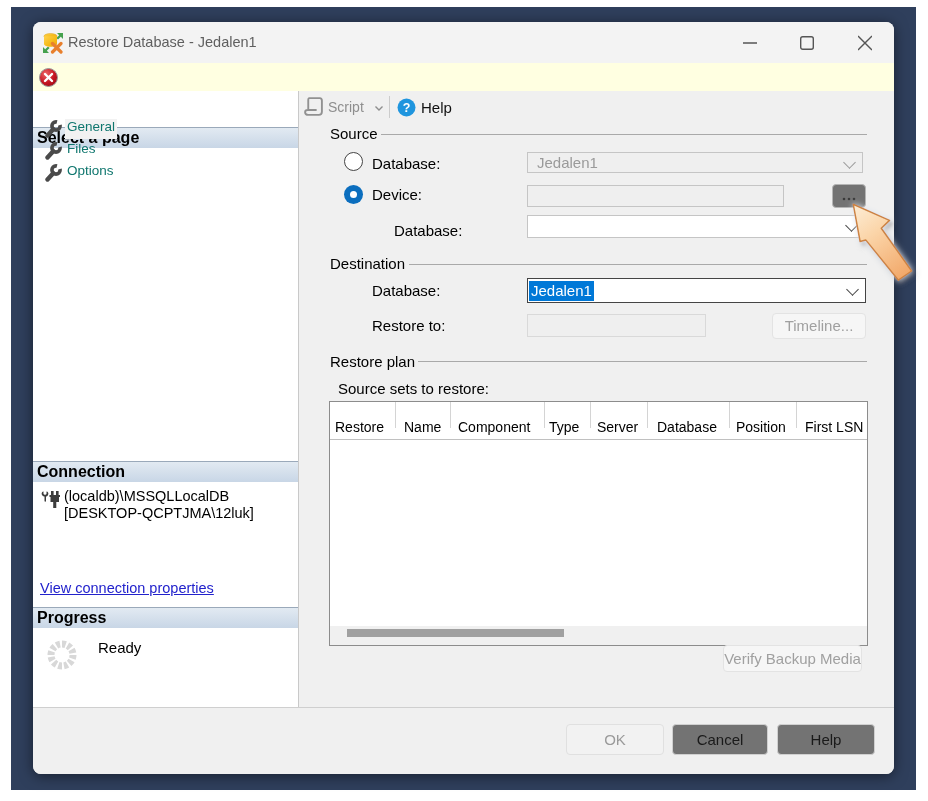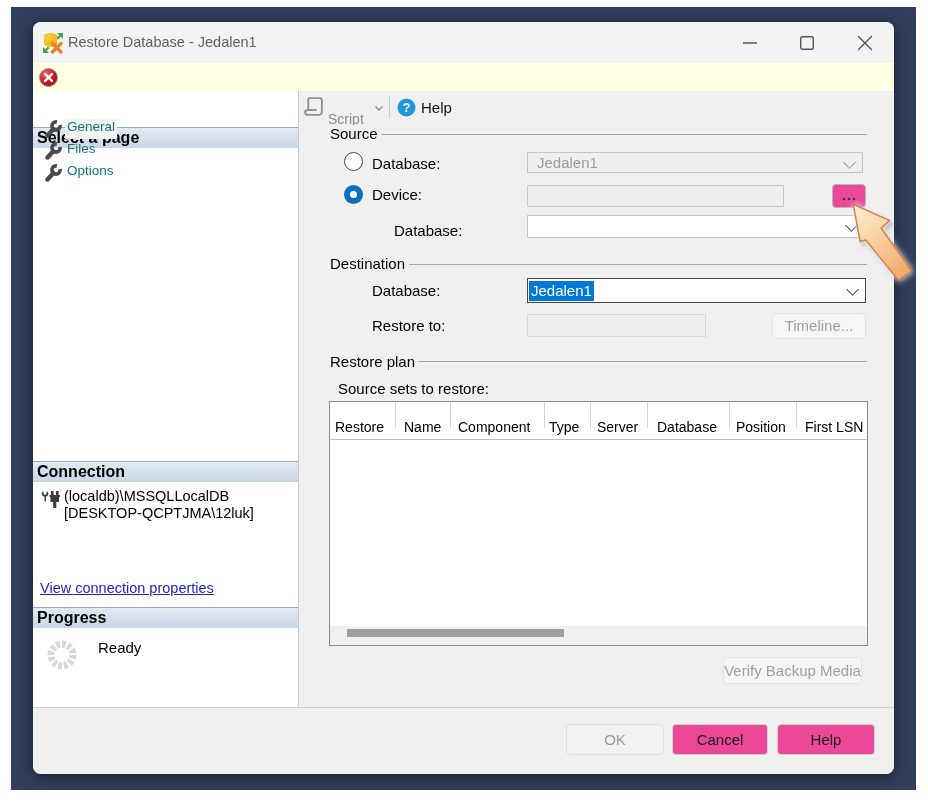--- a/index.html
+++ b/index.html
@@ -31,21 +31,21 @@
   .groupline { position:absolute; height:1px; background:#a9a9a9; }
   .radio { position:absolute; width:19px; height:19px; border-radius:50%; }
   .radio.off { border:1.6px solid #454545; background:#fff; }
   .radio.on { background:#0b6ebe; }
   .radio.on::after { content:""; position:absolute; left:6px; top:6px; width:7px; height:7px; border-radius:50%; background:#fff; }
   .lbl { position:absolute; font-size:15px; color:#000; white-space:nowrap; }
   .combo { position:absolute; border:1px solid #c5c5c5; background:#fff; }
   .combo.dis { background:#efefef; color:#9a9a9a; }
   .chev { position:absolute; width:9px; height:9px; border-right:1.5px solid #444; border-bottom:1.5px solid #444; transform:rotate(45deg); }
   .chev.gray { border-color:#999; }
-  .btn { position:absolute; background:#ec4899; border:1px solid #d0d0d0; border-radius:4px; white-space:nowrap;
+  .btn { position:absolute; background:#737373; border:1px solid #d0d0d0; border-radius:4px; white-space:nowrap;
     font-size:15px; color:#1a1a1a; text-align:center; font-family:"Liberation Sans",sans-serif; }
   .btn.dim { background:#f6f6f6; border-color:#e3e3e3; color:#a0a0a0; }
 </style>
 </head>
 <body>
 <div id="backdrop"></div>
 <div id="dialog">
 
   <div id="titlebar">
     <svg class="abs" style="left:9px;top:10px" width="22" height="22" viewBox="0 0 22 22">
@@ -122,21 +122,21 @@
     <div class="abs" style="left:65px;top:548px;font-size:15px;">Ready</div>
   </div>
 
   <div id="rightpane">
       <div class="abs" style="left:-33px;top:-22px;width:627px;height:638px;">
 
     <svg class="abs" style="left:36px;top:27px" width="21" height="21" viewBox="0 0 20 20">
       <path d="M6 2 L16 2 C17.5 2 18 3 18 4.5 L18 15 C18 17 17 18 15 18 L5 18 C3 18 2 17 2 15.5 C2 14 3 13.3 4.5 13.3 L5 13.3 L5 4 C5 2.8 5.2 2 6 2 Z" fill="none" stroke="#919191" stroke-width="1.8"></path>
       <path d="M5 13.3 L13 13.3" stroke="#919191" stroke-width="1.8"></path>
     </svg>
-    <div class="abs" style="left:61px;top:42px;font-size:14px;color:#8e8e8e;">Script</div>
+    <div class="abs" style="left:61px;top:30px;font-size:14px;color:#8e8e8e;">Script</div>
     <svg class="abs" style="left:107px;top:35px" width="10" height="8" viewBox="0 0 10 8">
           <path d="M1.5 2.5 L5 6 L8.5 2.5" fill="none" stroke="#8e8e8e" stroke-width="1.4"></path>
         </svg>
     <div class="abs" style="left:122px;top:27px;width:1px;height:22px;background:#cccccc;"></div>
     <svg class="abs" style="left:130px;top:29px" width="19" height="19" viewBox="0 0 19 19">
       <circle cx="9.5" cy="9.5" r="9" fill="#1f95de"></circle>
       <text x="9.5" y="14" font-size="12.5" font-weight="bold" fill="#fff" text-anchor="middle" font-family="Liberation Sans">?</text>
     </svg>
     <div class="abs" style="left:154px;top:30px;font-size:15px;color:#111;">Help</div>
 
@@ -190,21 +190,21 @@
       <div class="abs" style="left:120px;top:0;width:1px;height:26px;background:#d4d4d4;"></div>
       <div class="abs" style="left:214px;top:0;width:1px;height:26px;background:#d4d4d4;"></div>
       <div class="abs" style="left:260px;top:0;width:1px;height:26px;background:#d4d4d4;"></div>
       <div class="abs" style="left:317px;top:0;width:1px;height:26px;background:#d4d4d4;"></div>
       <div class="abs" style="left:399px;top:0;width:1px;height:26px;background:#d4d4d4;"></div>
       <div class="abs" style="left:466px;top:0;width:1px;height:26px;background:#d4d4d4;"></div>
       <div class="abs" style="left:0;right:0;bottom:0;height:19px;background:#f0f0f0;">
         <div class="abs" style="left:17px;top:3px;width:217px;height:8px;background:#a0a0a0;"></div>
       </div>
     </div>
-    <div class="btn dim" style="left:456px;top:588px;width:139px;height:27px;line-height:25px;">Verify Backup Media</div>
+    <div class="btn dim" style="left:456px;top:576px;width:139px;height:27px;line-height:25px;">Verify Backup Media</div>
   </div>
     </div>
 
   <div id="footer">
     <div class="btn" style="left:533px;top:16px;width:98px;height:31px;line-height:29px;background:#f2f2f2;border-color:#e0e0e0;color:#9a9a9a;">OK</div>
     <div class="btn" style="left:639px;top:16px;width:96px;height:31px;line-height:29px;">Cancel</div>
     <div class="btn" style="left:744px;top:16px;width:98px;height:31px;line-height:29px;">Help</div>
   </div>
 </div>
 

